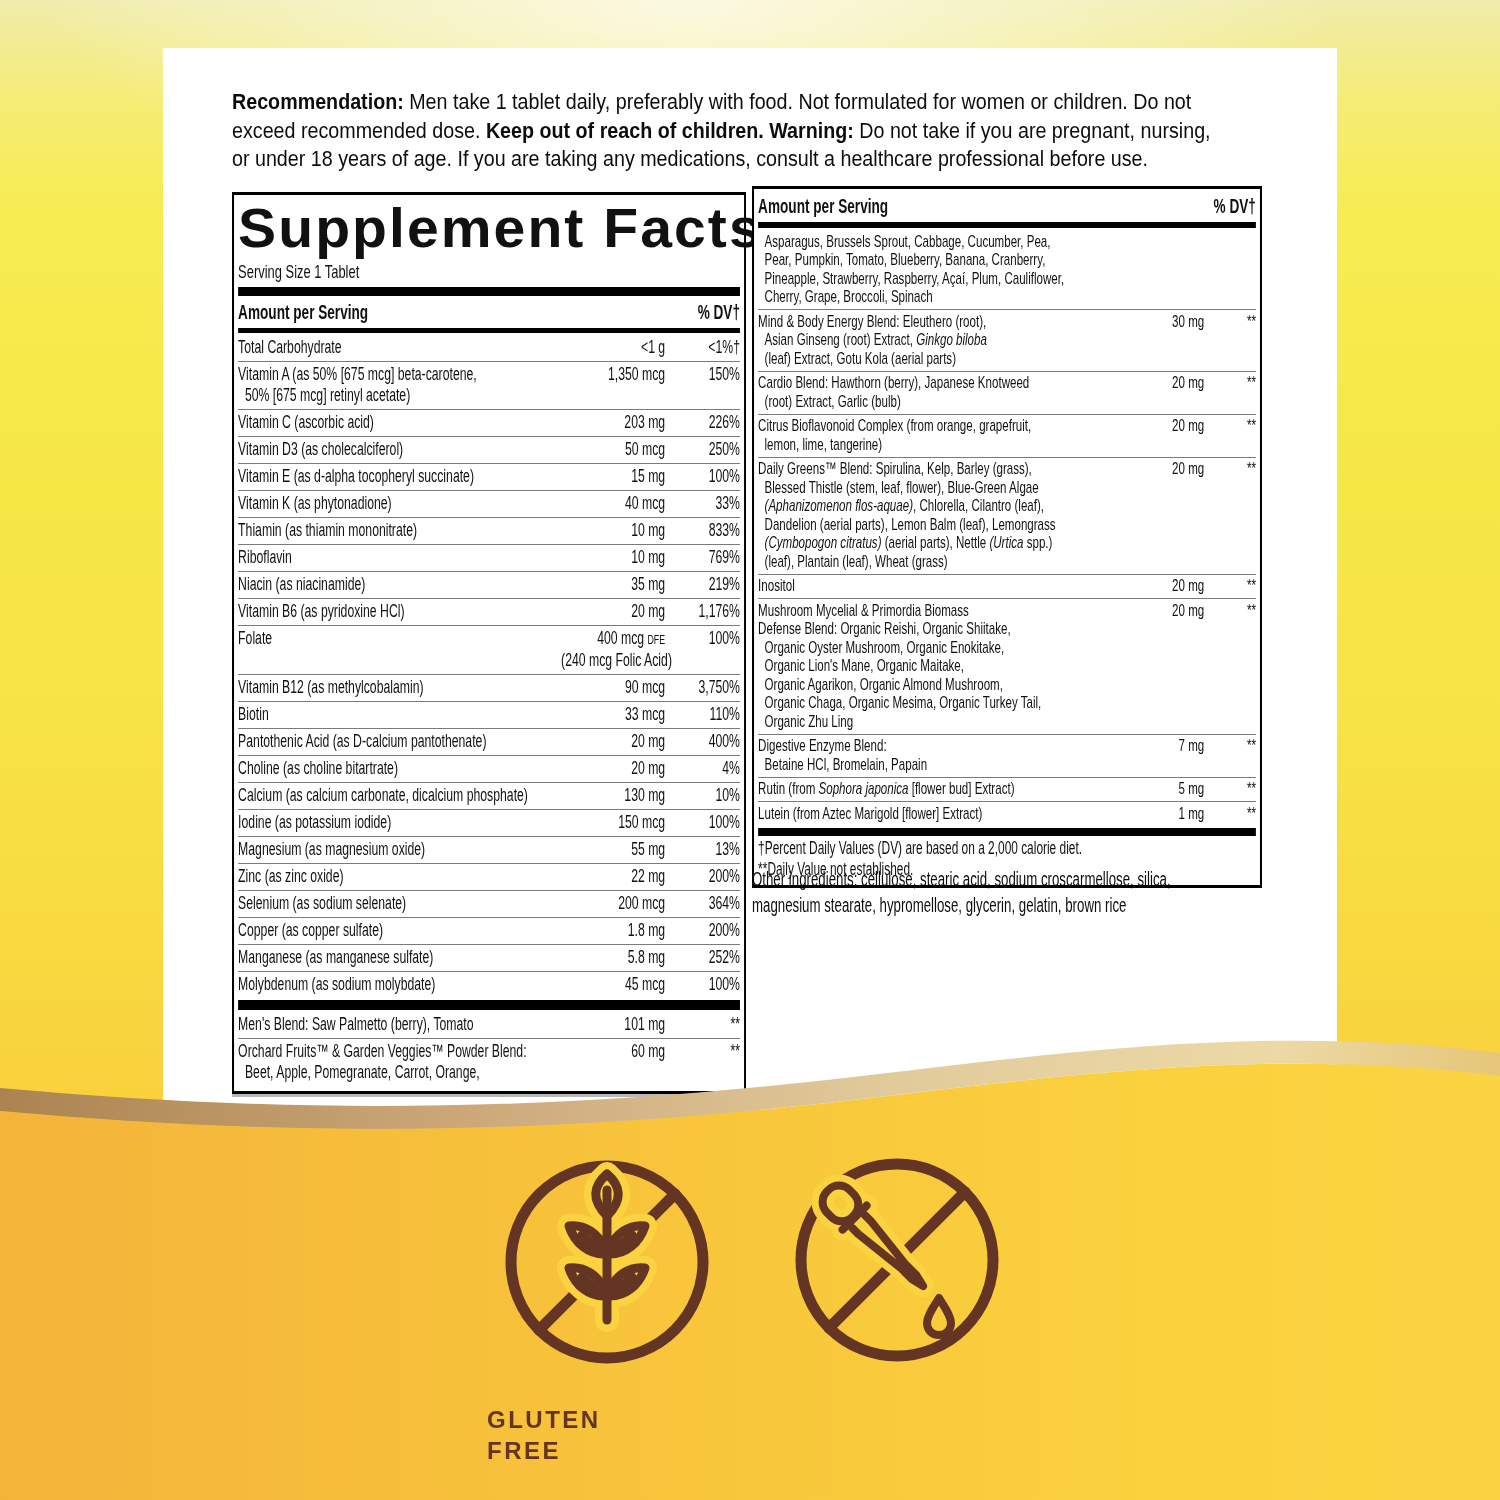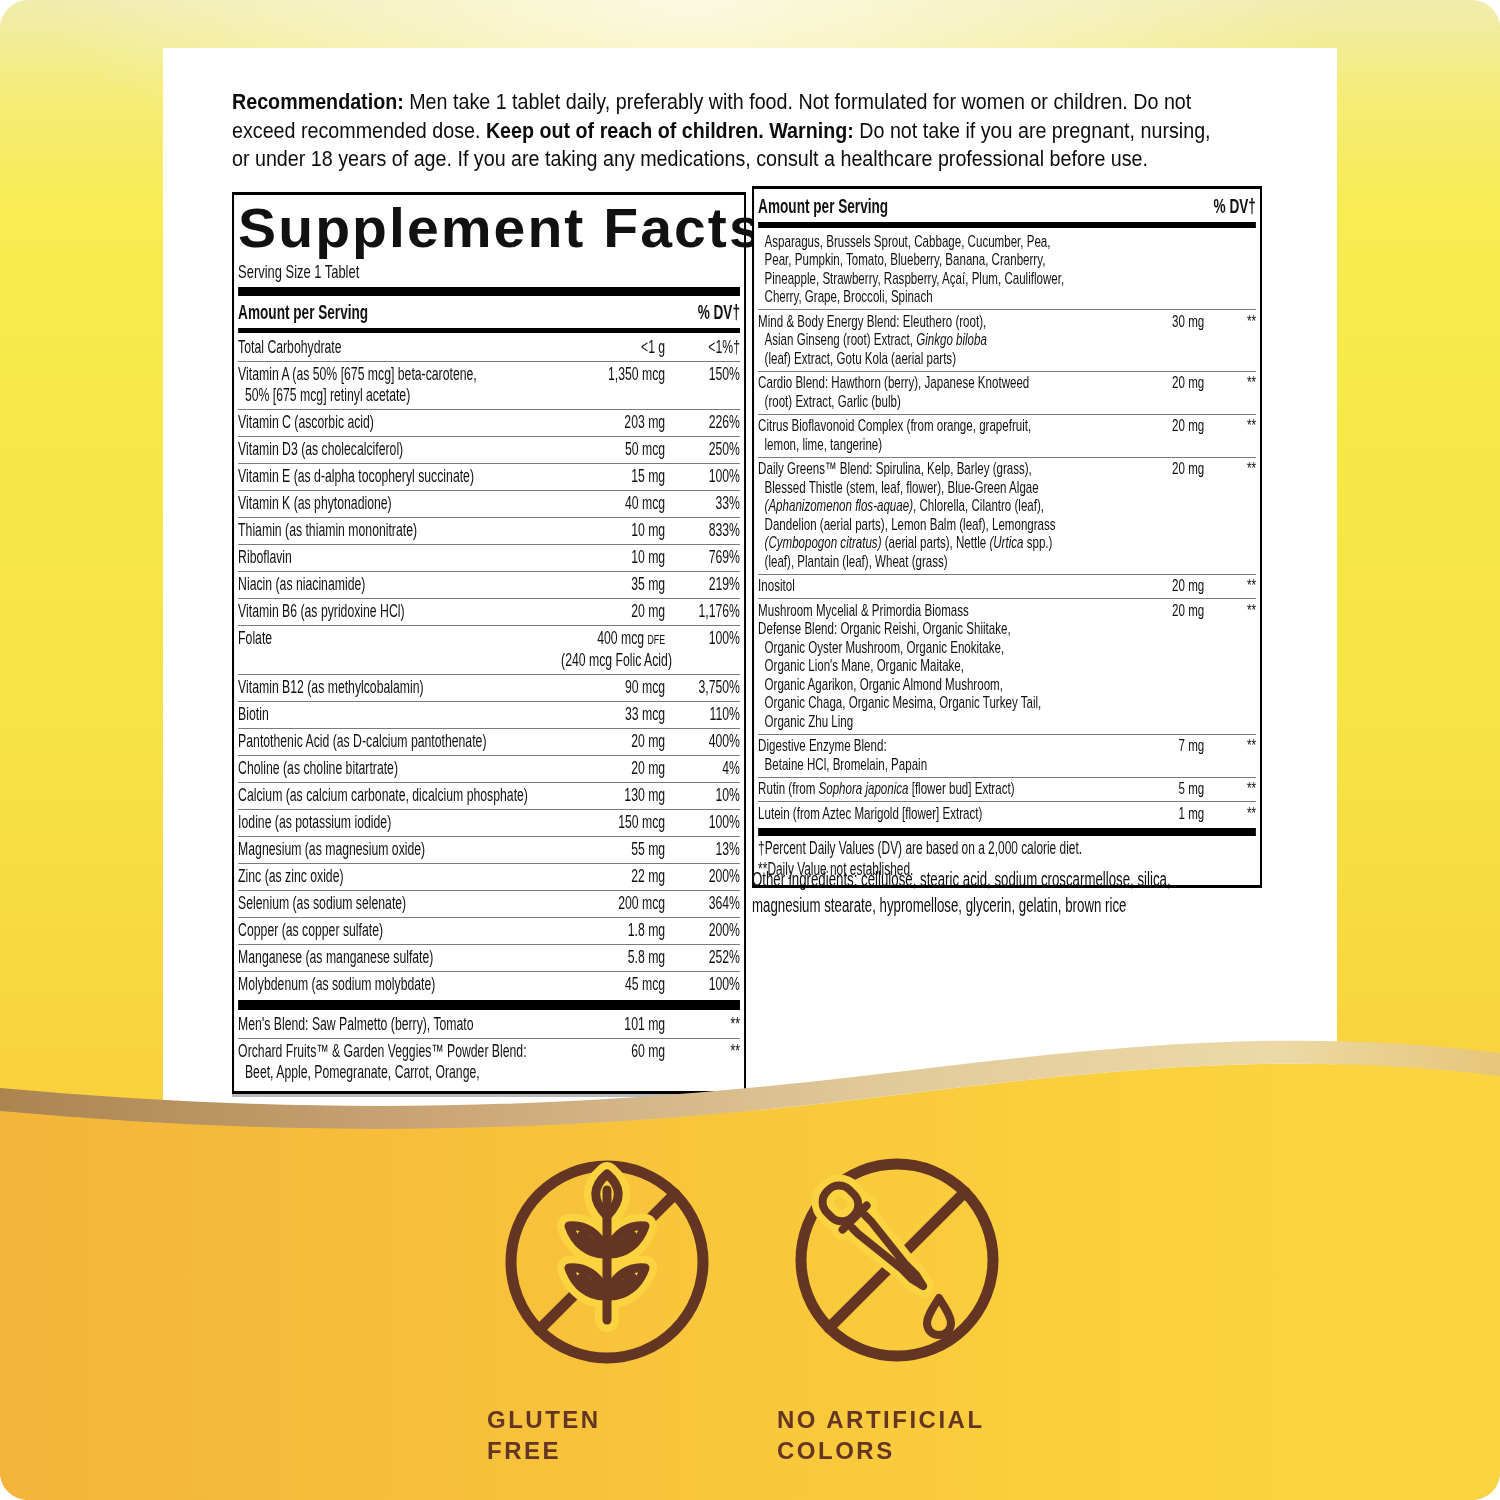--- a/index.html
+++ b/index.html
@@ -2,21 +2,20 @@
 <html><head>
 <meta charset="utf-8">
 <style>
   html,body{margin:0;padding:0;}
   #stage{
     position:relative;width:1500px;height:1500px;overflow:hidden;
     font-family:"Liberation Sans",sans-serif;color:#111;
     background:
       radial-gradient(900px 280px at 46% 0%, rgba(252,250,228,.95), rgba(252,250,228,0) 72%),
       linear-gradient(180deg,#f0ecae 0%,#f5ec7a 6%,#f7ec52 14%,#f6e846 30%,#f7e345 48%,#f8da40 62%,#f9cd3c 78%,#f7be39 92%,#f5b63a 100%);
-    border-radius: 28px;
   }
   .white-panel{position:absolute;left:163px;top:48px;width:1174px;height:1062px;background:#ffffff;}
   
   .cond68{transform:scaleX(.68);transform-origin:0 0;}
   .cond88{transform:scaleX(.875);transform-origin:0 0;}
   .recommendation{
     position:absolute;left:232px;top:88px;width:1196px;
     font-size:22.5px;line-height:28.5px;white-space:pre-line;color:#0d0d0d;
   }
   
@@ -426,15 +425,14 @@
         <path d="M101,56 L101,64 L107,118 L107,134 L110,147 L113,134 L113,118 L119,64 L119,56"></path>
       </g>
       <g stroke-width="8">
         <rect x="94" y="12" width="32" height="36" rx="15"></rect>
         <path d="M93,50 H127"></path>
         <path d="M101,56 L101,64 L107,118 L107,134 L110,147 L113,134 L113,118 L119,64 L119,56"></path>
       </g>
     </g>
     <path d="M152,148 C158,158 164,166 164,173 C164,180 159,185 152,185 C145,185 140,180 140,173 C140,166 146,158 152,148 Z" stroke-width="8"></path>
   </svg>
-  <div class="badge-label" style="left:777px;top:1404px;">NO ARTIFICIAL<br>COLORS</div>
 
 </div>
 
 </body></html>

